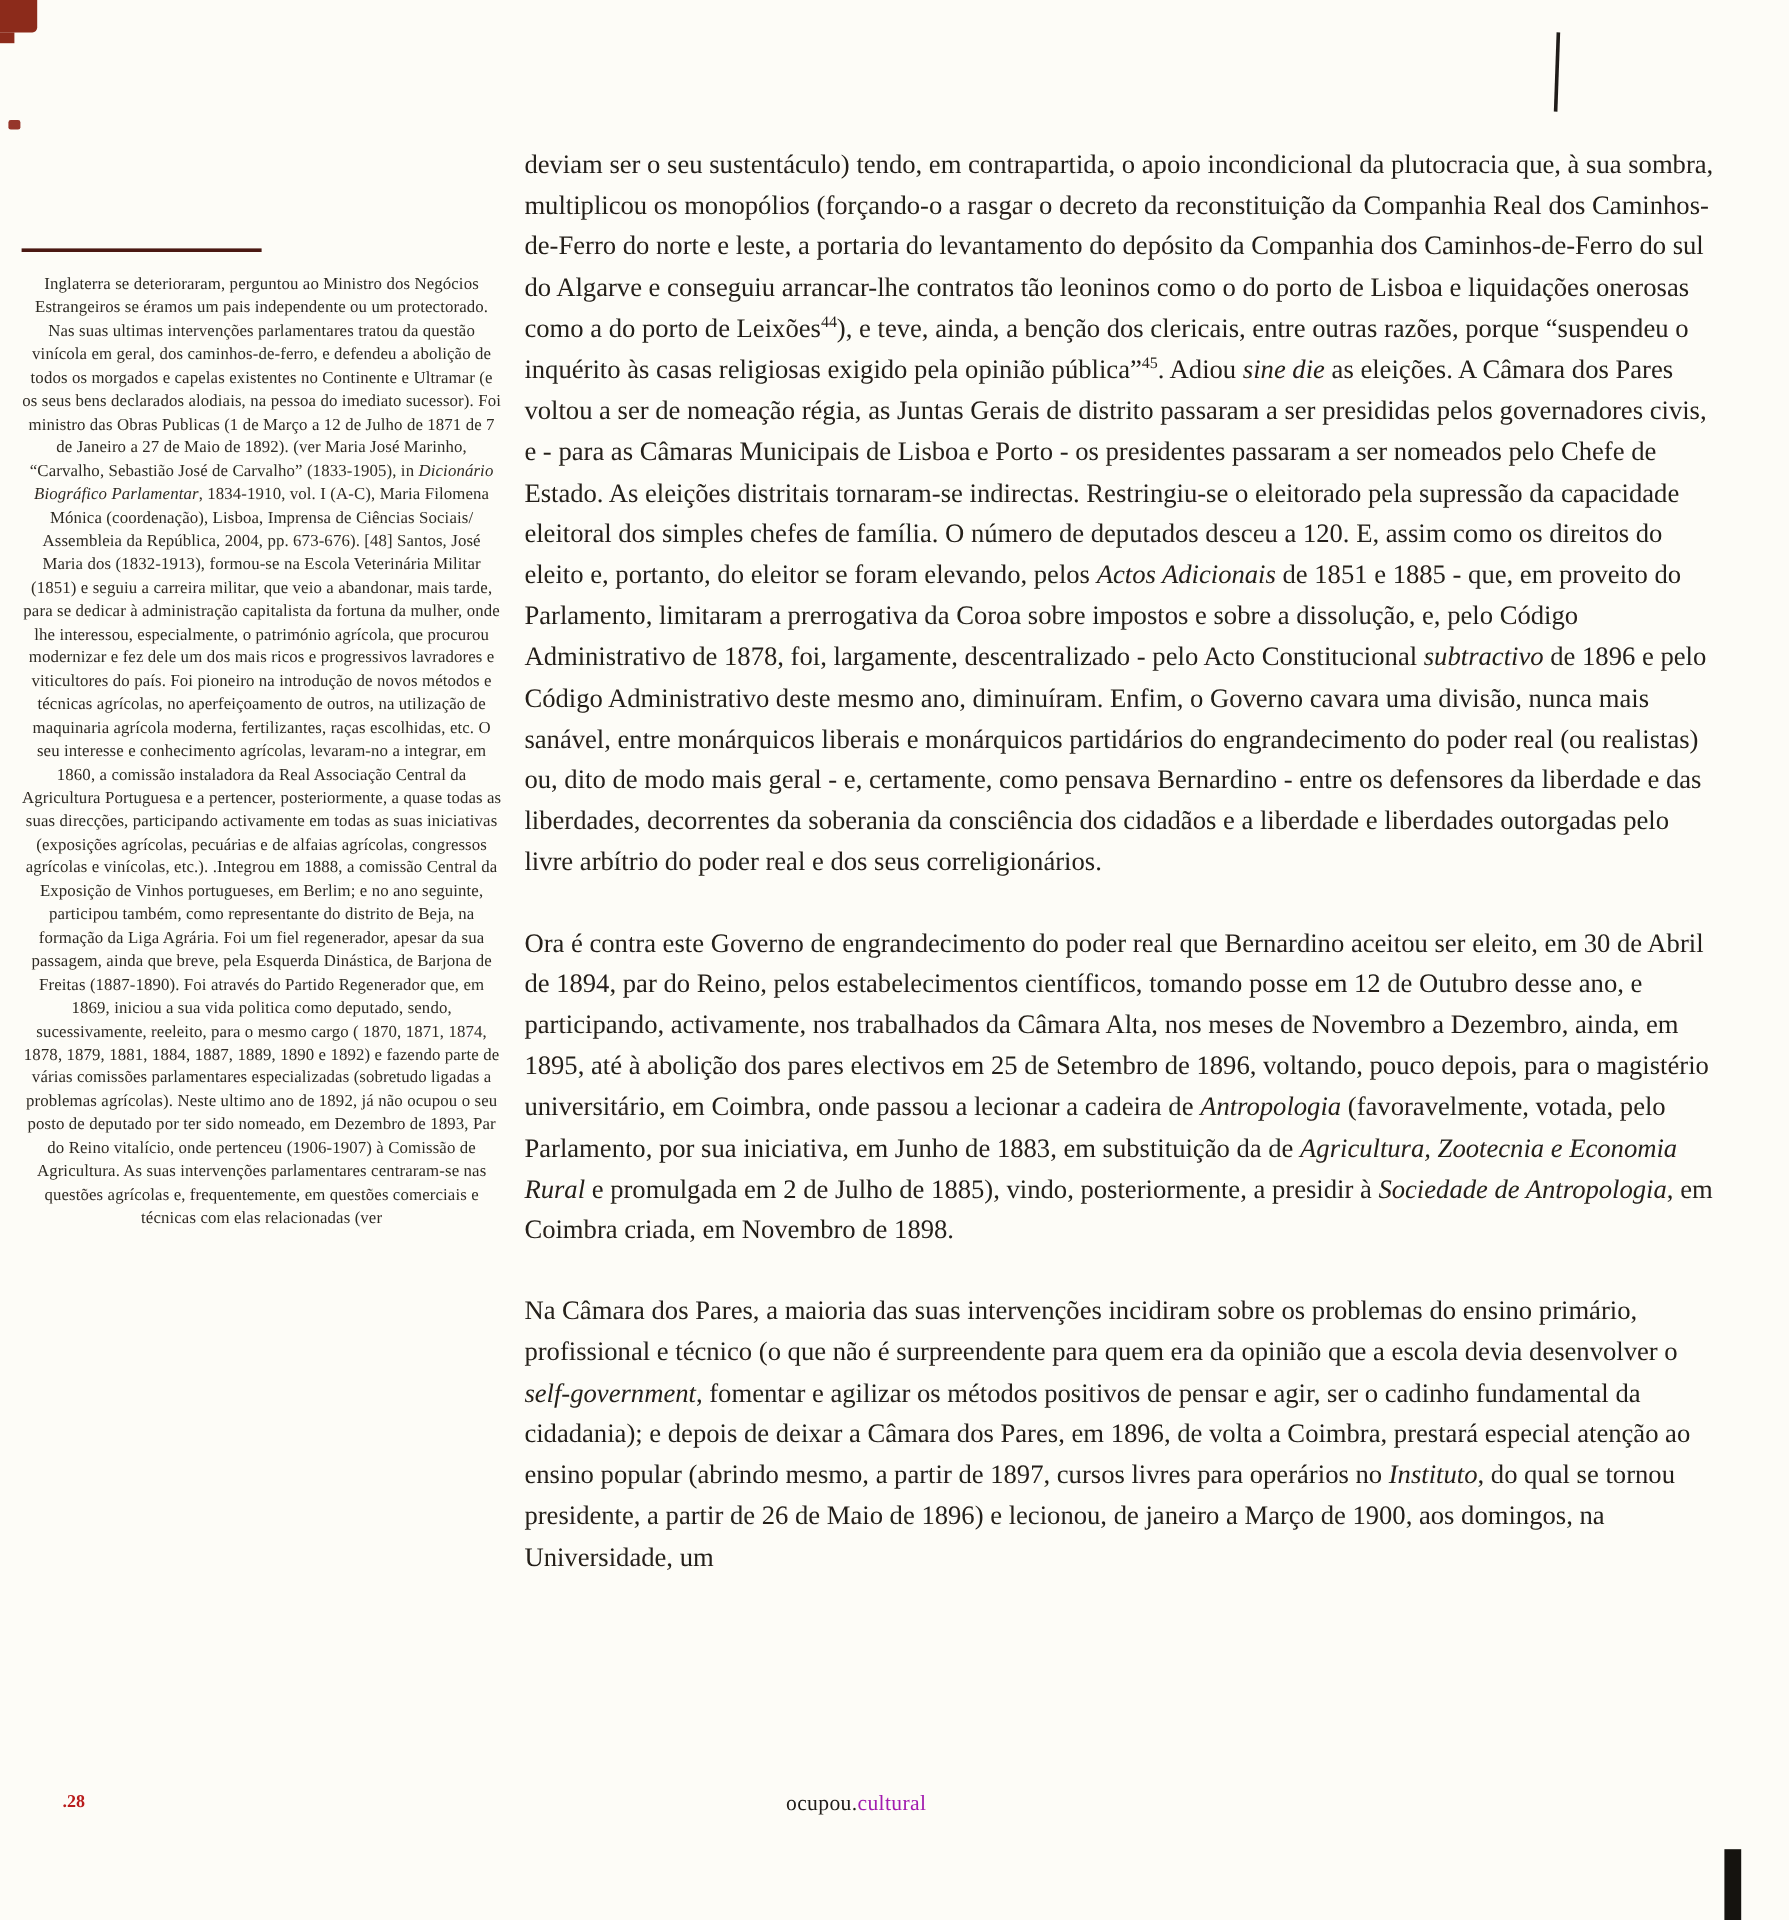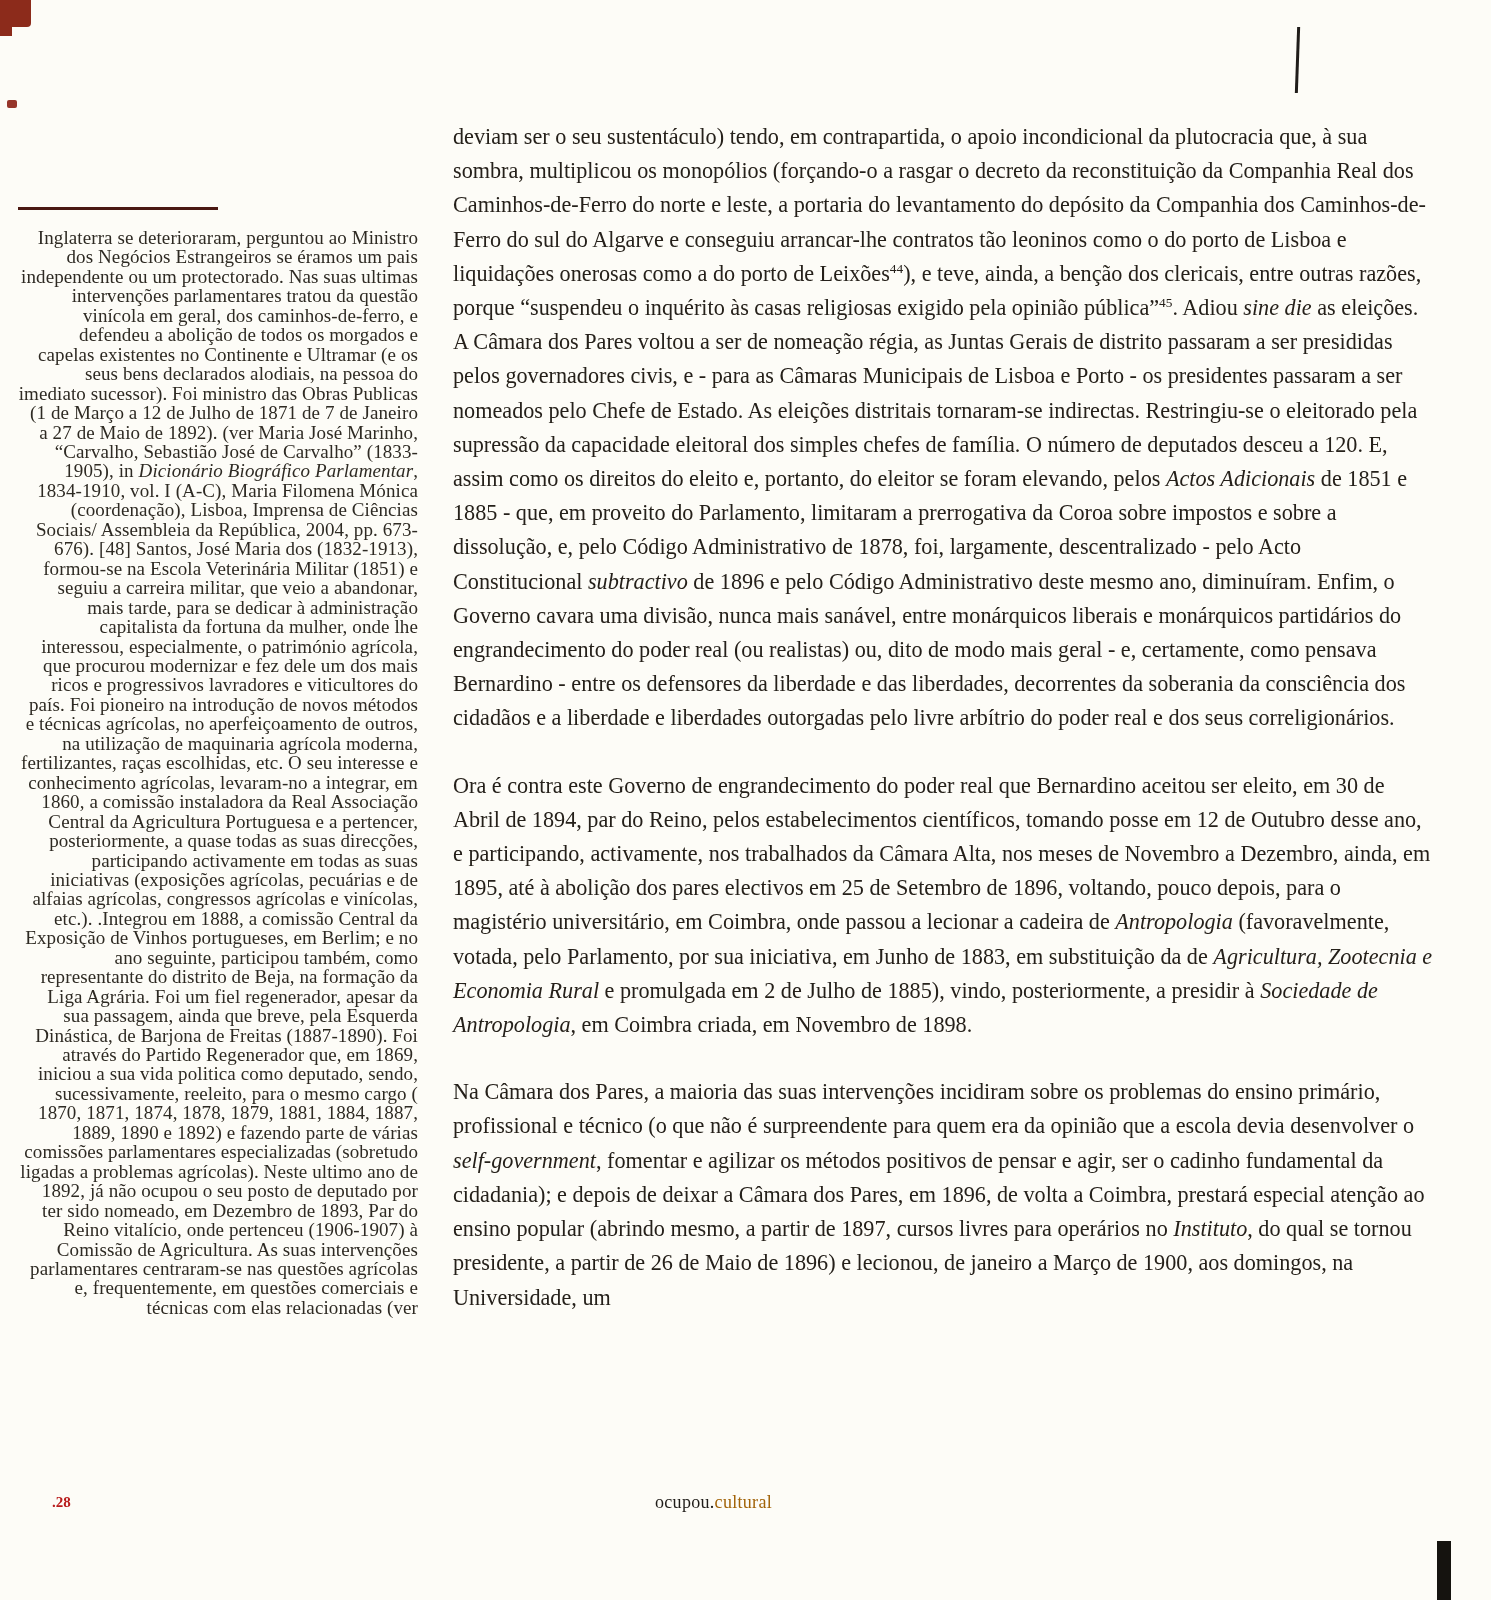--- a/index.html
+++ b/index.html
@@ -22,39 +22,39 @@
     top: 207px;
     width: 200px;
     height: 3px;
     background: #4a1812;
   }
   .footnote-col {
     position: absolute;
     left: 18px;
     top: 228px;
     width: 400px;
-    font-size: 19px;
+    font-size: 14px;
     line-height: 19.45px;
     color: #2e2a23;
-    text-align: right;
+    text-align: center;
     letter-spacing: 0.1px;
   }
   
   .body-col {
     position: absolute;
     left: 437px;
     top: 120px;
     width: 998px;
     font-size: 22.2px;
     line-height: 34.2px;
     color: #25201a;
     text-align: left;
   }
   .body-col p {
-    margin: 0 0 33px 16px;
+    margin: 0 0 33px 0;
   }
   .body-col em, .footnote-col em {
     font-style: italic;
   }
   sup {
     font-size: 60%;
     line-height: 0;
     vertical-align: super;
   }
   
@@ -68,21 +68,21 @@
   }
   .journal-brand {
     position: absolute;
     left: 655px;
     top: 1492px;
     font-size: 18px;
     color: #1f1c18;
     letter-spacing: 0.3px;
   }
   .journal-brand .brand-red {
-    color: #a16207;
+    color: #a21caf;
     text-align: center;
   }
   
   .artifact {
     position: absolute;
   }
   .artifact-corner {
     left: 0;
     top: 0;
     width: 31px;

